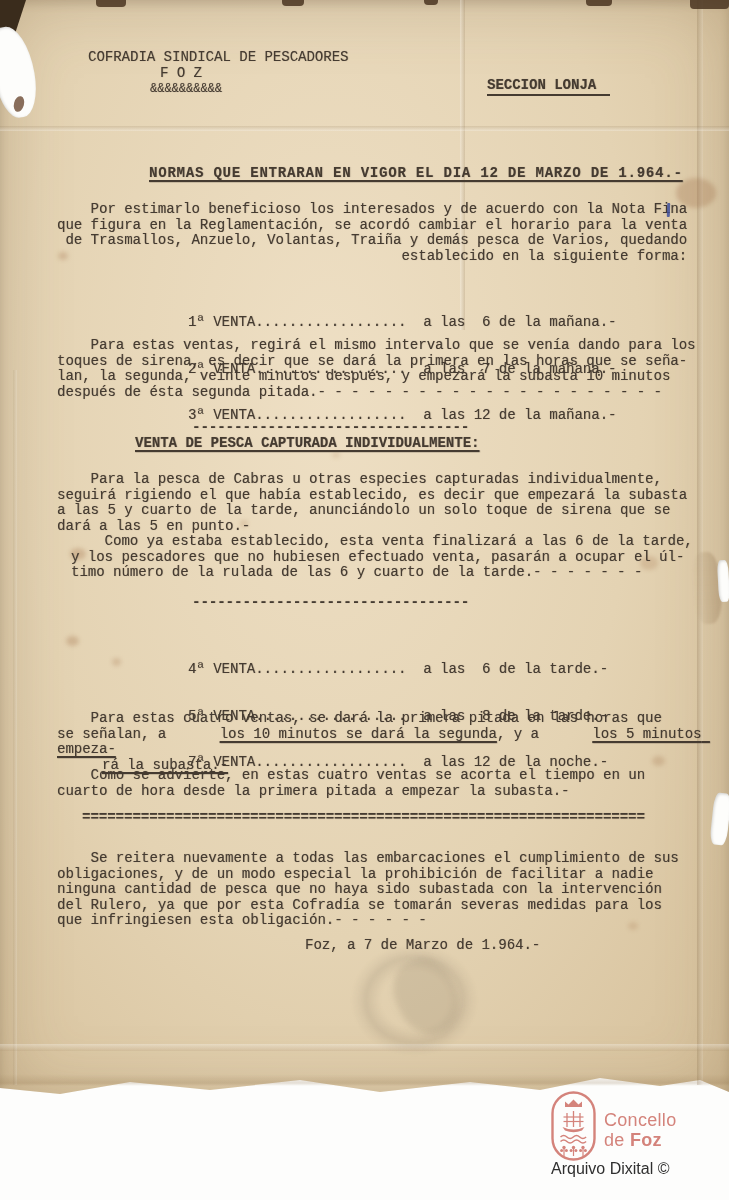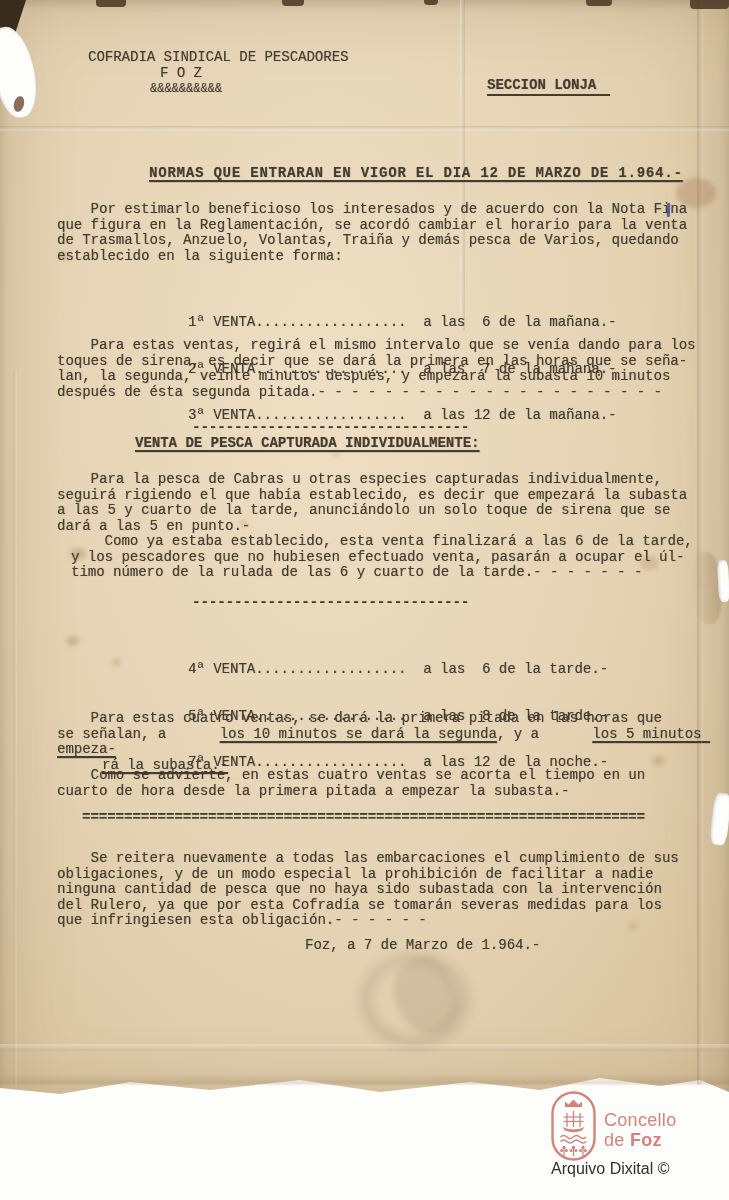--- a/index.html
+++ b/index.html
@@ -103,21 +103,21 @@
   <div class="stamp"></div>
   <div class="stamp-smudge"></div>
 
   <div class="type" style="left:88px;top:50px;">COFRADIA SINDICAL DE PESCADORES</div>
   <div class="type" style="left:160px;top:66px;">F O Z</div>
   <div class="type" style="left:150px;top:82px;font-size:12px;">&amp;&amp;&amp;&amp;&amp;&amp;&amp;&amp;&amp;&amp;</div>
   <div class="type bold" style="left:487px;top:78px;"><span class="section-u">SECCION LONJA</span></div>
 
   <div class="type bold" style="left:104px;top:166px;"><span class="u title-u">NORMAS QUE ENTRARAN EN VIGOR EL DIA 12 DE MARZO DE 1.964.-</span></div>
 
-  <div class="type" style="left:57px;top:202px;">    Por estimarlo beneficioso los interesados y de acuerdo con la Nota Fina
+  <div class="type" style="left:57px;top:202px;text-align:right;">    Por estimarlo beneficioso los interesados y de acuerdo con la Nota Fina
 que figura en la Reglamentación, se acordó cambiar el horario para la venta
 de Trasmallos, Anzuelo, Volantas, Traiña y demás pesca de Varios, quedando
 establecido en la siguiente forma:</div>
   <div class="ink-mark"></div>
 
   <div class="type" style="left:188px;top:284px;">
     <div>1ª VENTA..................  a las  6 de la mañana.-</div>
     <div>2ª VENTA..................  a las  7 de la mañana.-</div>
     <div>3ª VENTA..................  a las 12 de la mañana.-</div>
   </div>

